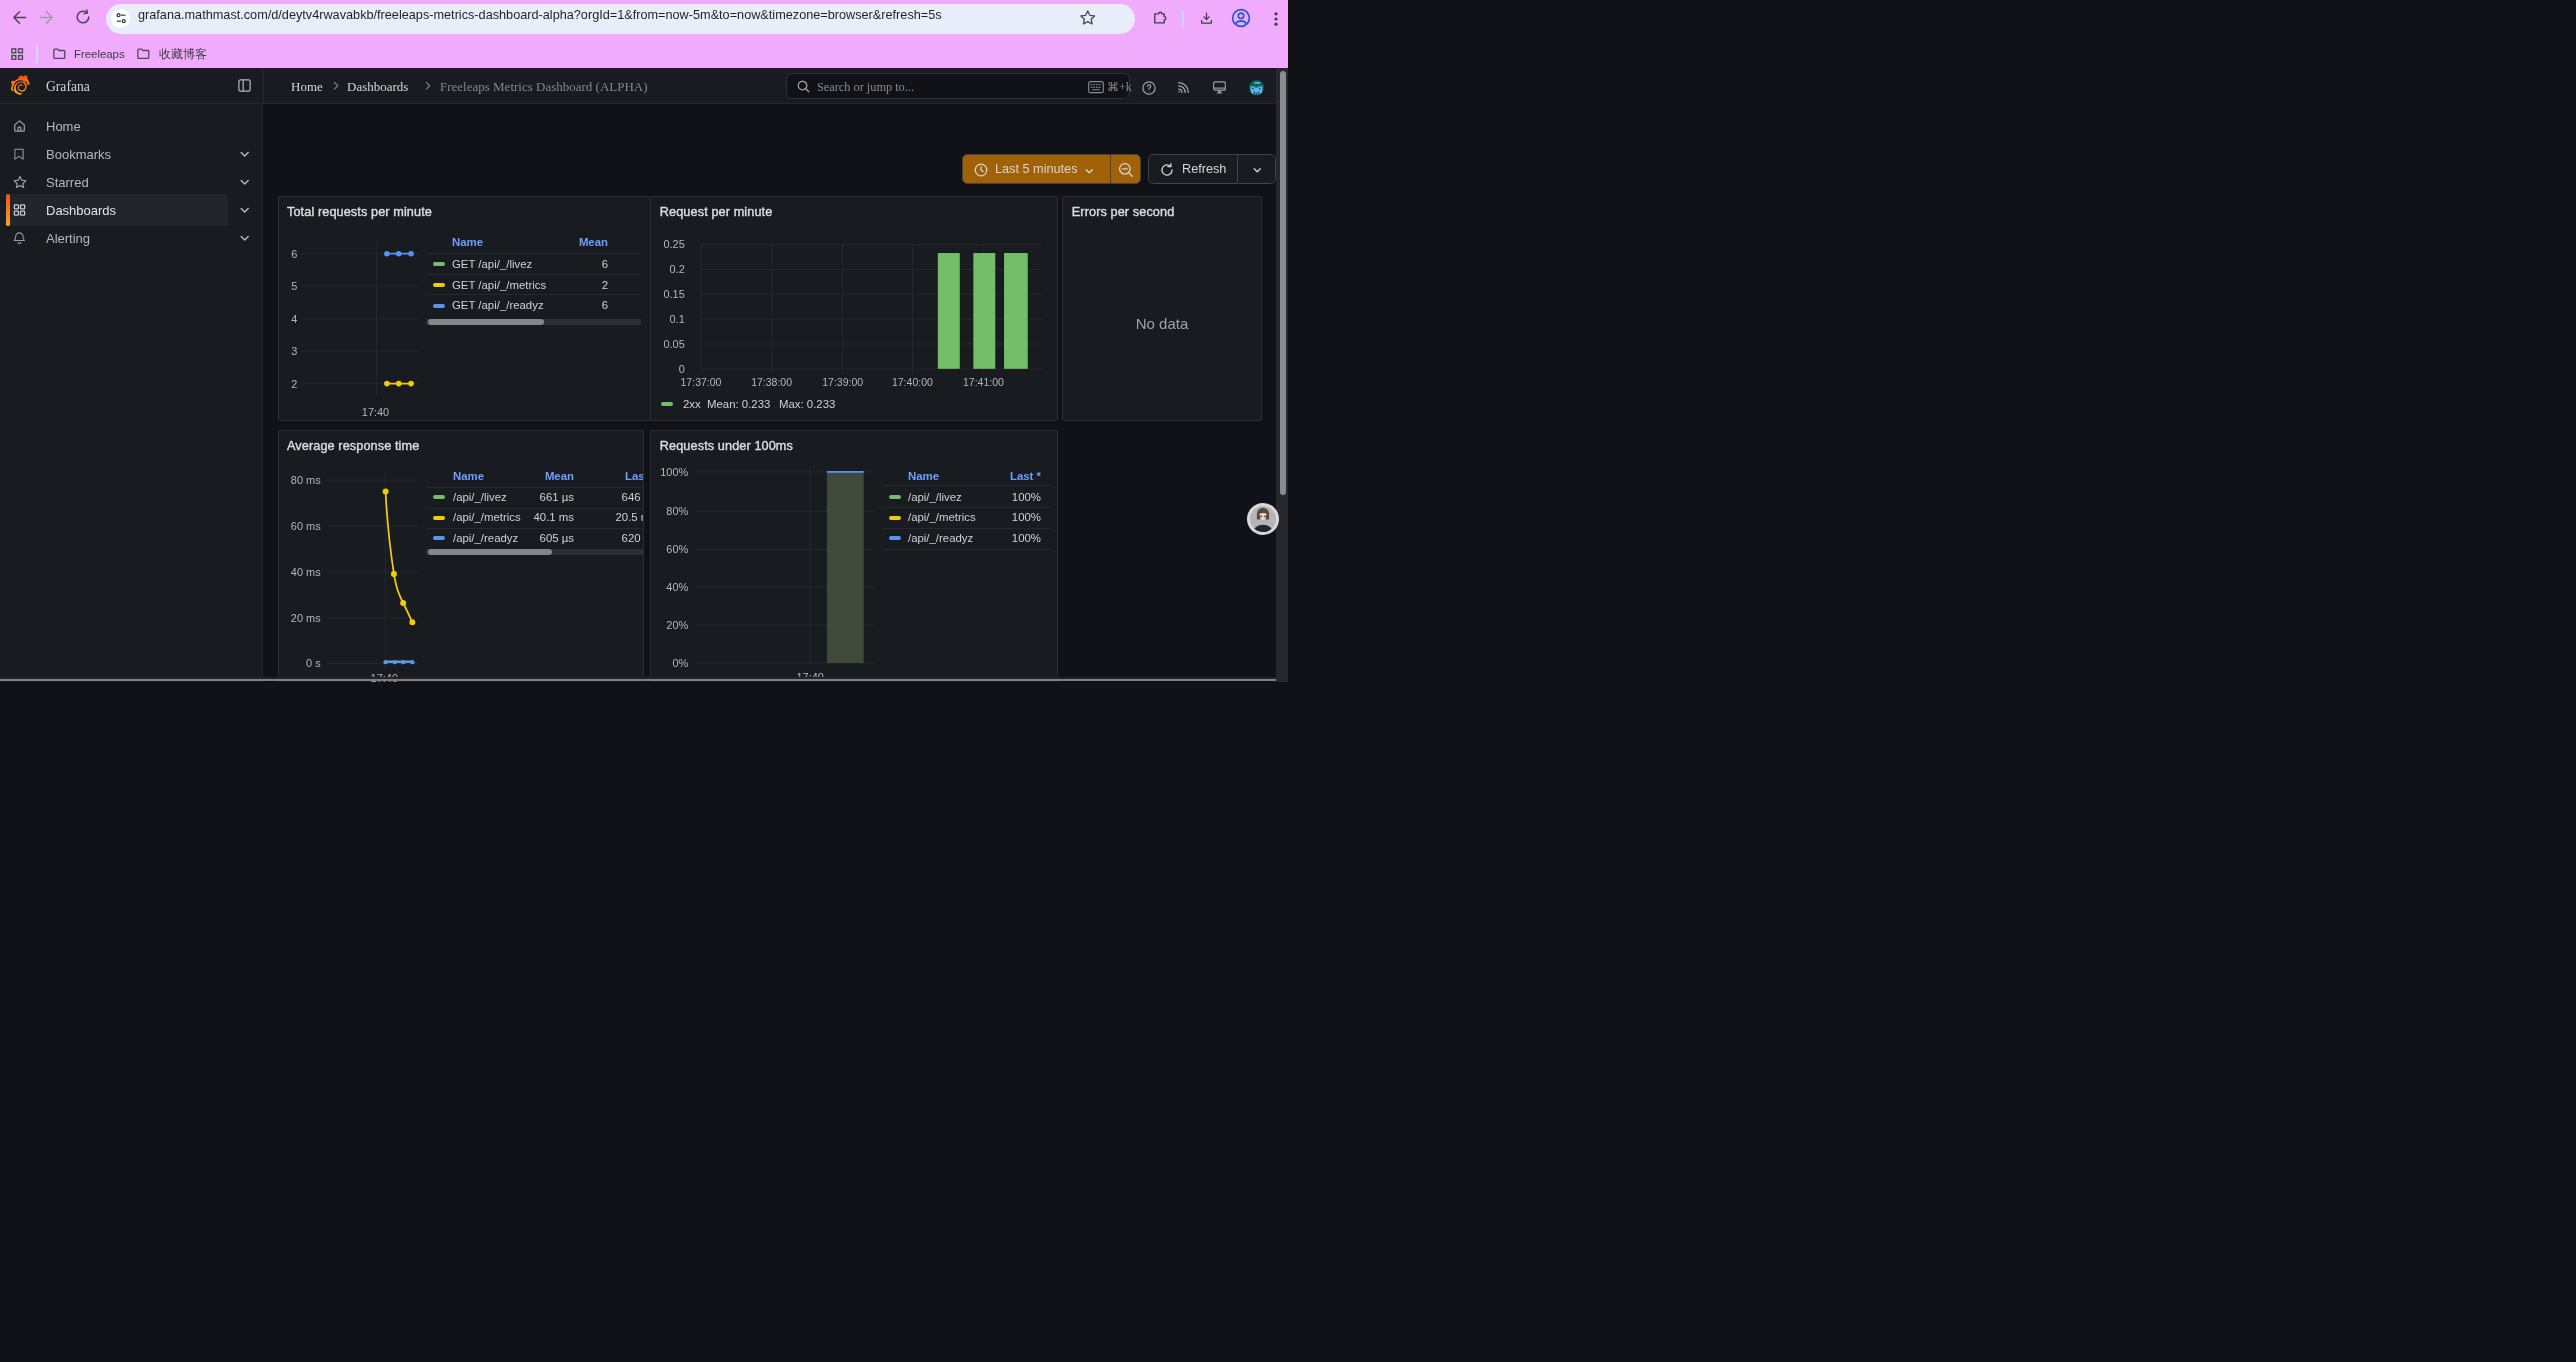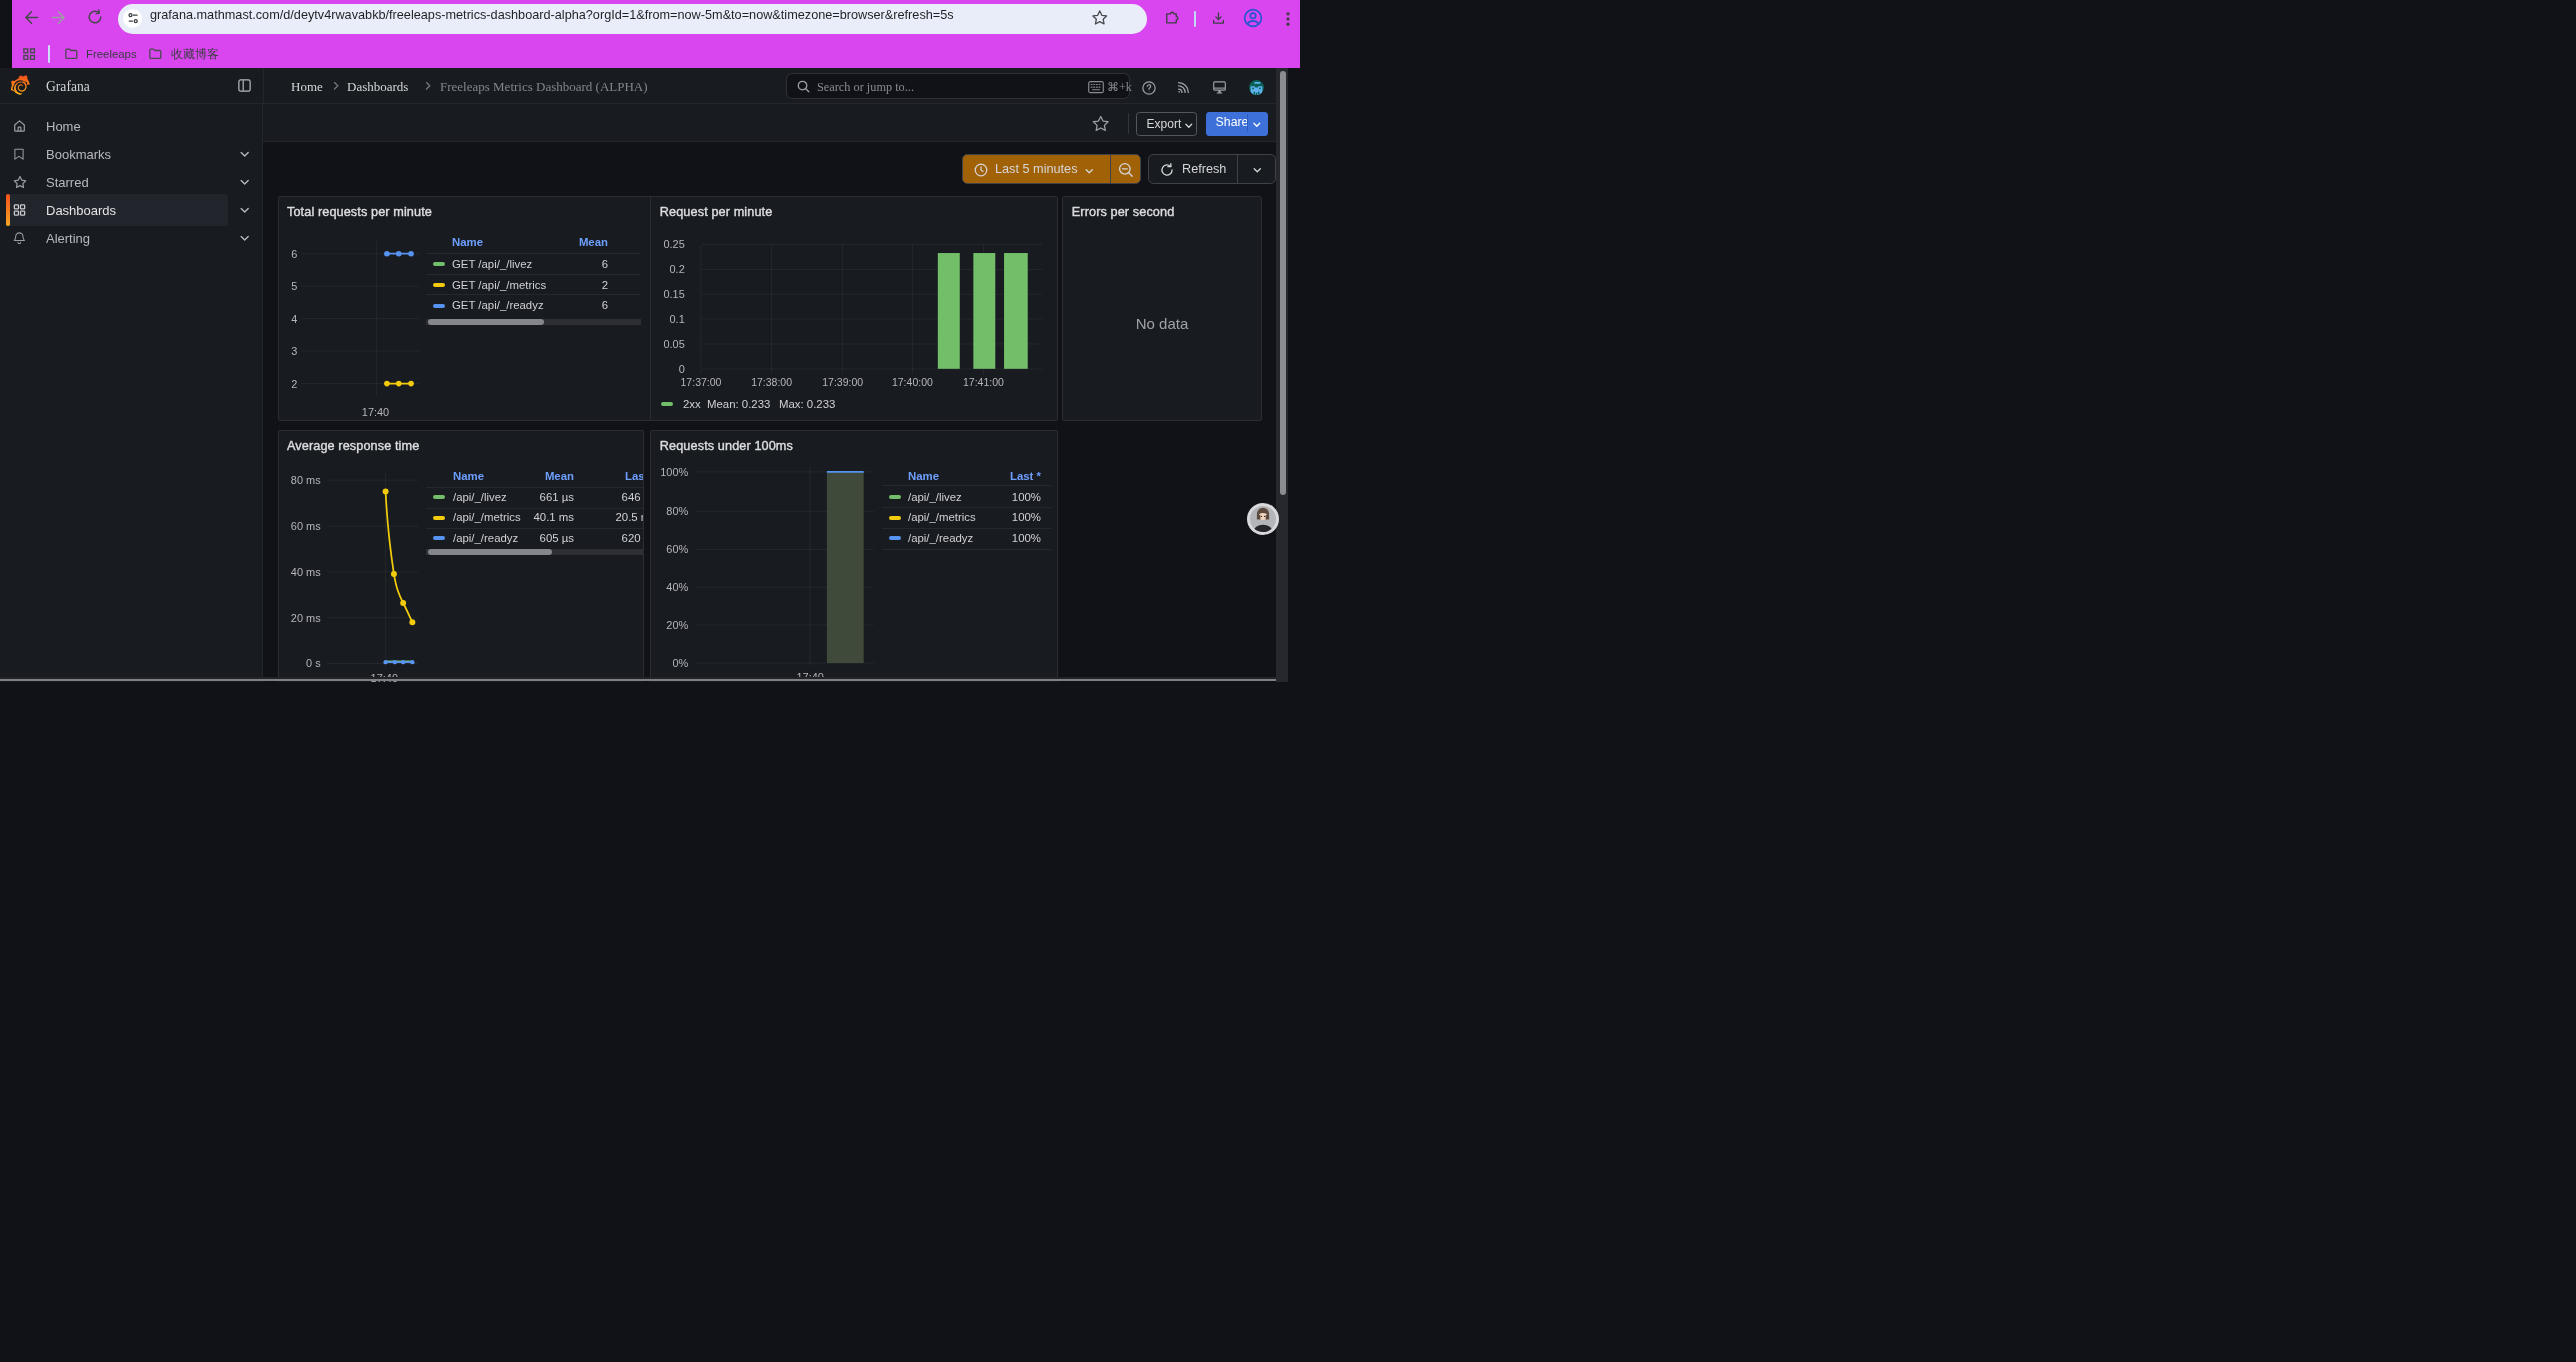--- a/index.html
+++ b/index.html
@@ -1,19 +1,19 @@
 <!DOCTYPE html>
 <html style="font-size:14px"><head>
 <meta charset="utf-8">
 <style>
 * { margin:0; padding:0; box-sizing:border-box; }
 html,body { width:1288px; height:681px; overflow:hidden; background:#111217; font-family:"Liberation Sans", sans-serif; }
 
 
-#chrome { position:absolute; left:12px; top:0; width:1288px; height:68px; background:#d946ef; }
+#chrome { position:absolute; left:0; top:0; width:1288px; height:68px; background:#f0abfc; }
 #urlpill { position:absolute; left:106px; top:3.5px; width:1029px; height:30px; background:#e9edfa; border-radius:15px; }
 #tunecirc { position:absolute; left:111px; top:8.8px; width:19px; height:19px; background:#fff; border-radius:50%; }
 #urltext { position:absolute; left:138px; top:0; height:30px; line-height:30px; font-size:12.7px; color:#1f2124; white-space:nowrap; }
 .cicon { position:absolute; }
 
 
 #gpage { position:absolute; left:0; top:68px; width:1288px; height:614px; background:#111217; }
 #gheader { position:absolute; left:0; top:0; width:1276px; height:36px; background:#181b1f; border-bottom:0.9px solid #24262c;font-family:Liberation Serif, serif; }
 #sidebar { position:absolute; left:0; top:36px; width:263px; height:578px; background:#181b1f; border-right:0.9px solid #24262c; }
 #row2 { position:absolute; left:263px; top:36px; width:1013px; height:38px; background:#181b1f; border-bottom:0.9px solid #24262c; }
@@ -227,42 +227,20 @@
         </svg>
     </div>
     <div class="menuitem" style="top:120px">
       <svg width="12.7" height="13" viewBox="0 0 18 19" fill="none" stroke="#9a9da5" stroke-width="1.5" stroke-linejoin="round">
           <path d="M9 2 a5.3 5.3 0 0 1 5.3 5.3 c0 3.4 1.4 5 2.2 5.8 H1.5 c.8-.8 2.2-2.4 2.2-5.8 A5.3 5.3 0 0 1 9 2 Z"></path>
           <path d="M7 15.8 a2 2 0 0 0 4 0" stroke-linecap="round"></path>
         </svg>
       <div class="mtext">Alerting</div>
       <svg class="chev" width="11.4" height="11.4" viewBox="0 0 13 13" fill="none" stroke="#b7b9c0" stroke-width="1.6" stroke-linecap="round" stroke-linejoin="round">
           <path d="M2.5 4.7 L6.5 8.7 L10.5 4.7"></path>
-        </svg>
-    </div>
-  </div>
-  <div id="row2">
-
-    <svg style="position:absolute;left:829px;top:10.5px" width="17.5" height="16.7" viewBox="0 0 20 19" fill="none" stroke="#9a9da5" stroke-width="1.5" stroke-linejoin="round">
-        <path d="M10 1.6 L12.6 6.9 L18.4 7.7 L14.2 11.8 L15.2 17.6 L10 14.8 L4.8 17.6 L5.8 11.8 L1.6 7.7 L7.4 6.9 Z"></path>
-      </svg>
-    <div style="position:absolute;left:865px;top:8.8px;width:0.9px;height:21px;background:#33353b"></div>
-
-    <div style="position:absolute;left:873px;top:7.5px;width:61px;height:24px;border:0.9px solid #55575e;border-radius:3.5px;background:#181b1f">
-      <div style="position:absolute;left:9.6px;top:4px;font-size:12px;color:#d5d6d9">Export</div>
-      <svg style="position:absolute;left:47px;top:8px" width="9.6" height="9.6" viewBox="0 0 11 11" fill="none" stroke="#d5d6d9" stroke-width="1.5" stroke-linecap="round" stroke-linejoin="round">
-          <path d="M2.2 3.8 L5.5 7.1 L8.8 3.8"></path>
-        </svg>
-    </div>
-
-    <div style="position:absolute;left:943px;top:7.5px;width:62px;height:24px;border-radius:3.5px;background:#3d71d9">
-      <div style="position:absolute;left:9.6px;top:3.5px;font-size:12.3px;font-weight:500;color:#ffffff">Share</div>
-      <div style="position:absolute;left:41px;top:2.6px;width:0.9px;height:18.4px;background:#2c5cbf"></div>
-      <svg style="position:absolute;left:46px;top:8px" width="9.6" height="9.6" viewBox="0 0 11 11" fill="none" stroke="#ffffff" stroke-width="1.5" stroke-linecap="round" stroke-linejoin="round">
-          <path d="M2.2 3.8 L5.5 7.1 L8.8 3.8"></path>
         </svg>
     </div>
   </div>
   <div id="timerow">
 
     <div style="position:absolute;left:962px;top:86px;width:179px;height:30px;border:0.9px solid #404248;border-radius:5.3px;background:#a16207">
       <svg style="position:absolute;left:10.5px;top:8px" width="14" height="14" viewBox="0 0 16 16" fill="none" stroke="#d5d6d9" stroke-width="1.4" stroke-linecap="round">
           <circle cx="8" cy="8" r="6.6"></circle>
           <path d="M8 4.5 V8 L10.4 9.6"></path>
         </svg>

